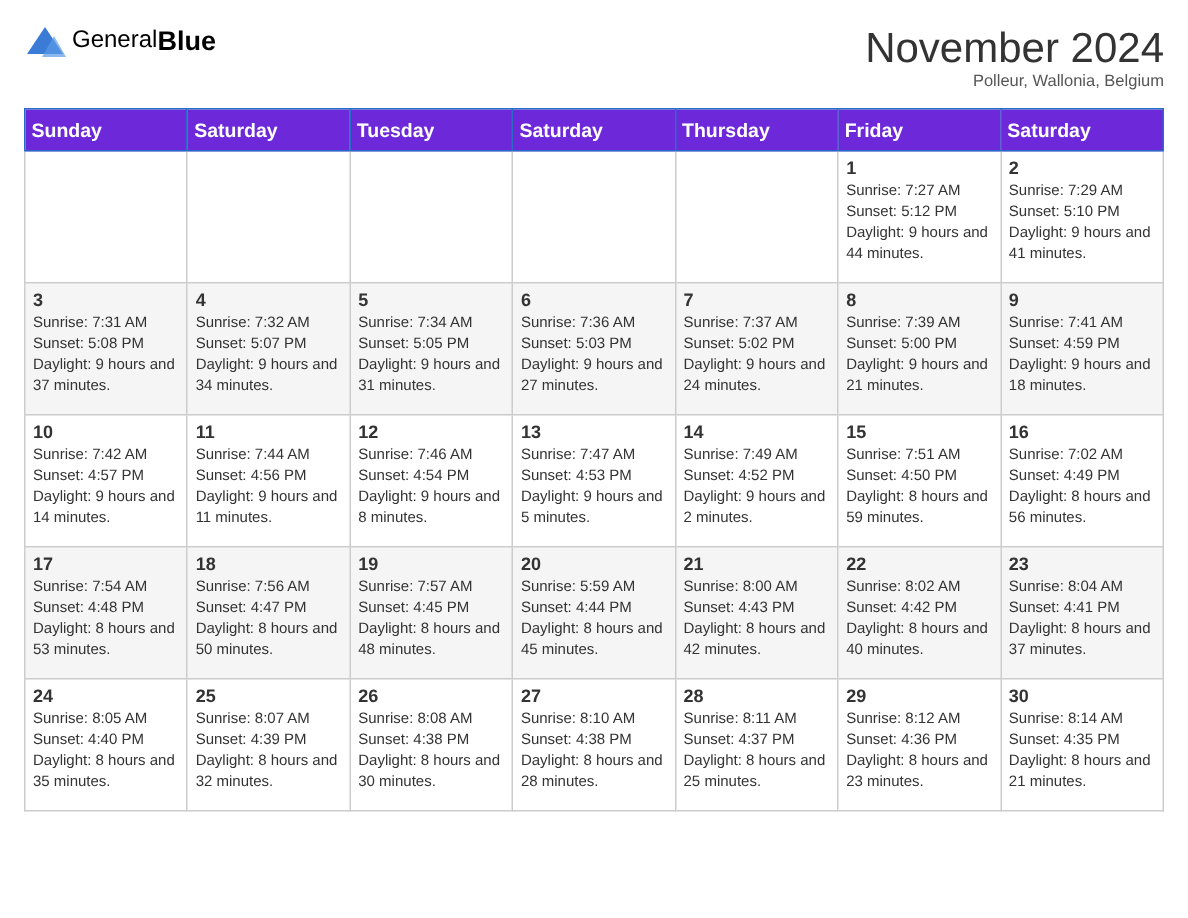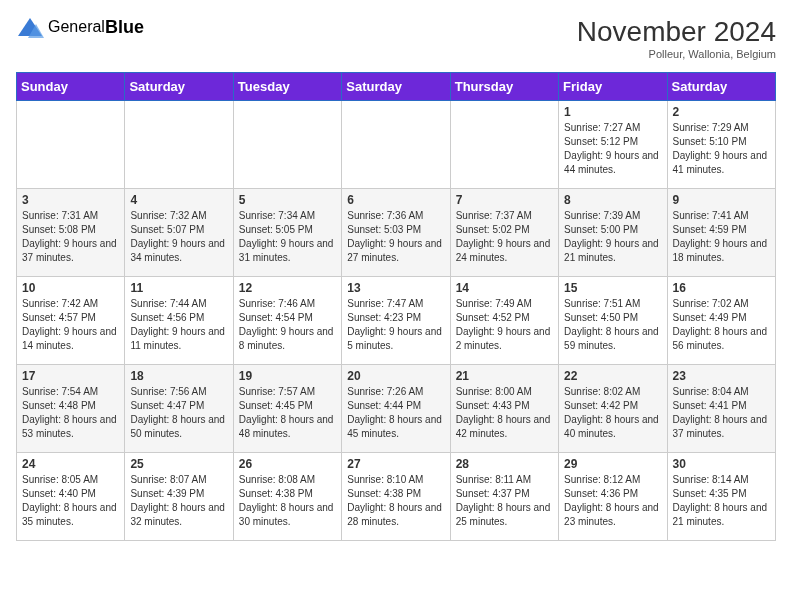--- a/index.html
+++ b/index.html
@@ -198,21 +198,21 @@
         </td>
         <td>
           <div class="day-number">12</div>
           <div class="day-info">Sunrise: 7:46 AM
 Sunset: 4:54 PM
 Daylight: 9 hours and 8 minutes.</div>
         </td>
         <td>
           <div class="day-number">13</div>
           <div class="day-info">Sunrise: 7:47 AM
-Sunset: 4:23 PM
+Sunset: 4:53 PM
 Daylight: 9 hours and 5 minutes.</div>
         </td>
         <td>
           <div class="day-number">14</div>
           <div class="day-info">Sunrise: 7:49 AM
 Sunset: 4:52 PM
 Daylight: 9 hours and 2 minutes.</div>
         </td>
         <td>
           <div class="day-number">15</div>
@@ -241,21 +241,21 @@
 Daylight: 8 hours and 50 minutes.</div>
         </td>
         <td>
           <div class="day-number">19</div>
           <div class="day-info">Sunrise: 7:57 AM
 Sunset: 4:45 PM
 Daylight: 8 hours and 48 minutes.</div>
         </td>
         <td>
           <div class="day-number">20</div>
-          <div class="day-info">Sunrise: 7:26 AM
+          <div class="day-info">Sunrise: 5:59 AM
 Sunset: 4:44 PM
 Daylight: 8 hours and 45 minutes.</div>
         </td>
         <td>
           <div class="day-number">21</div>
           <div class="day-info">Sunrise: 8:00 AM
 Sunset: 4:43 PM
 Daylight: 8 hours and 42 minutes.</div>
         </td>
         <td>

